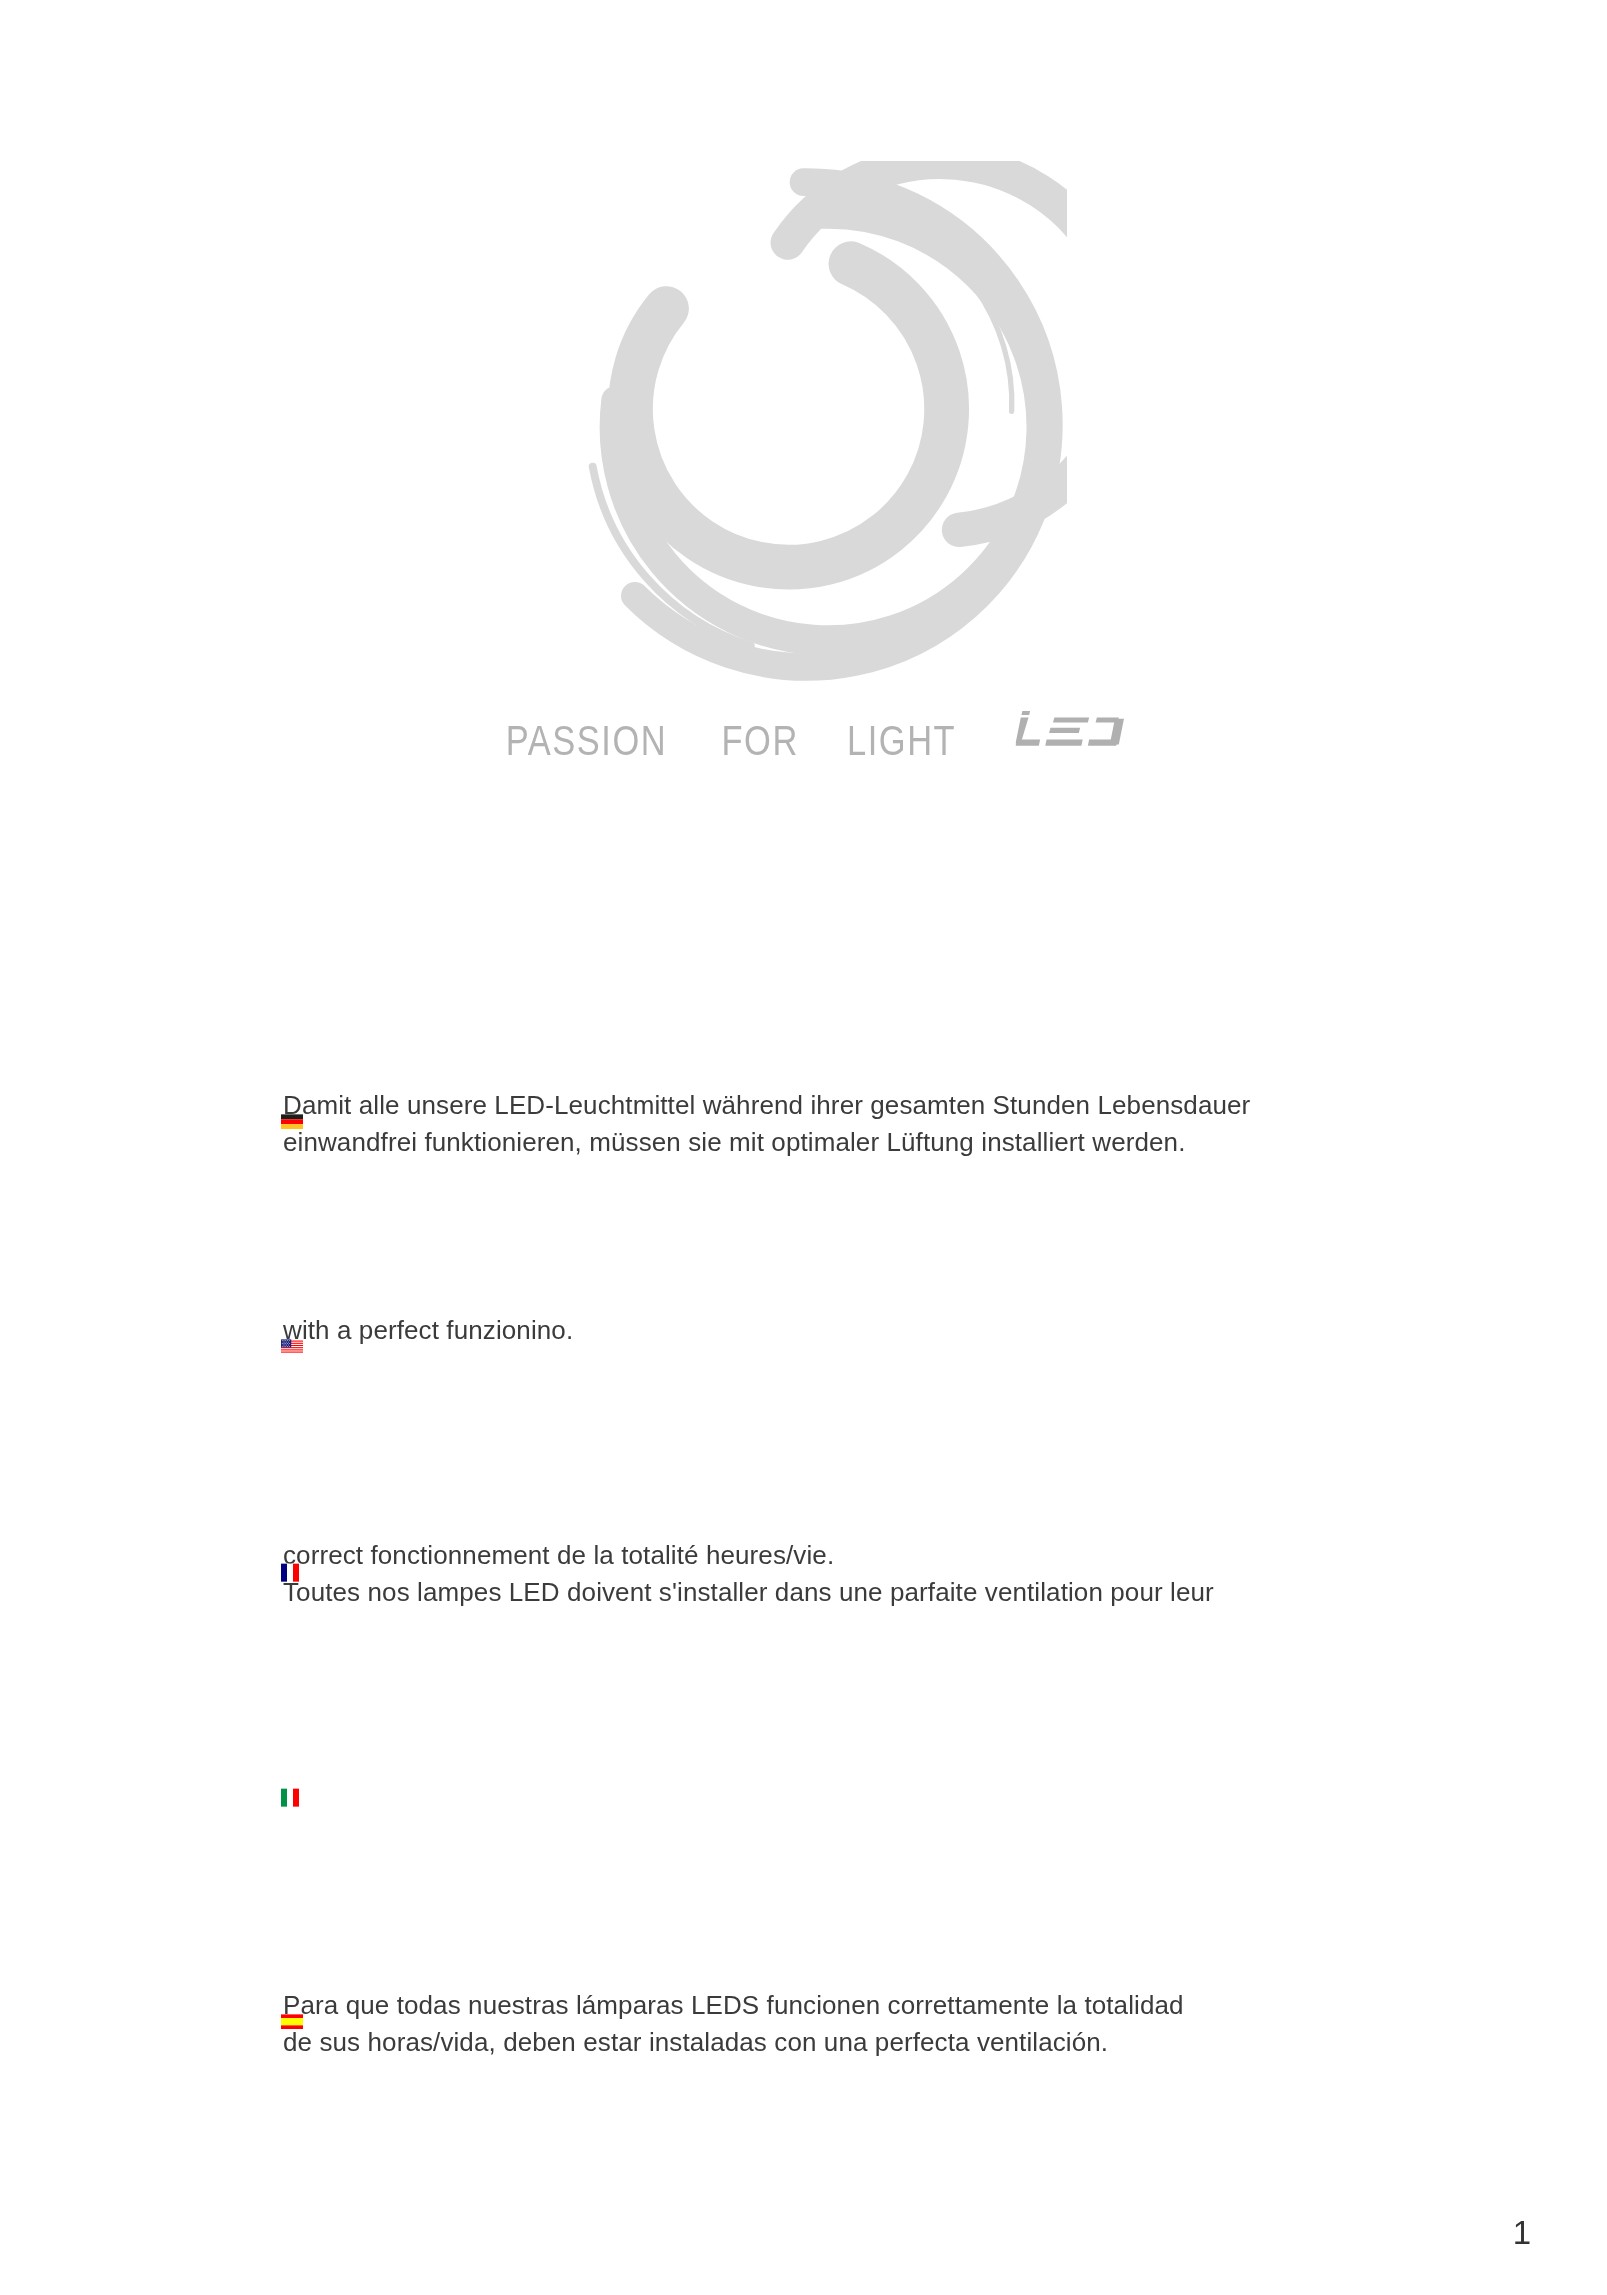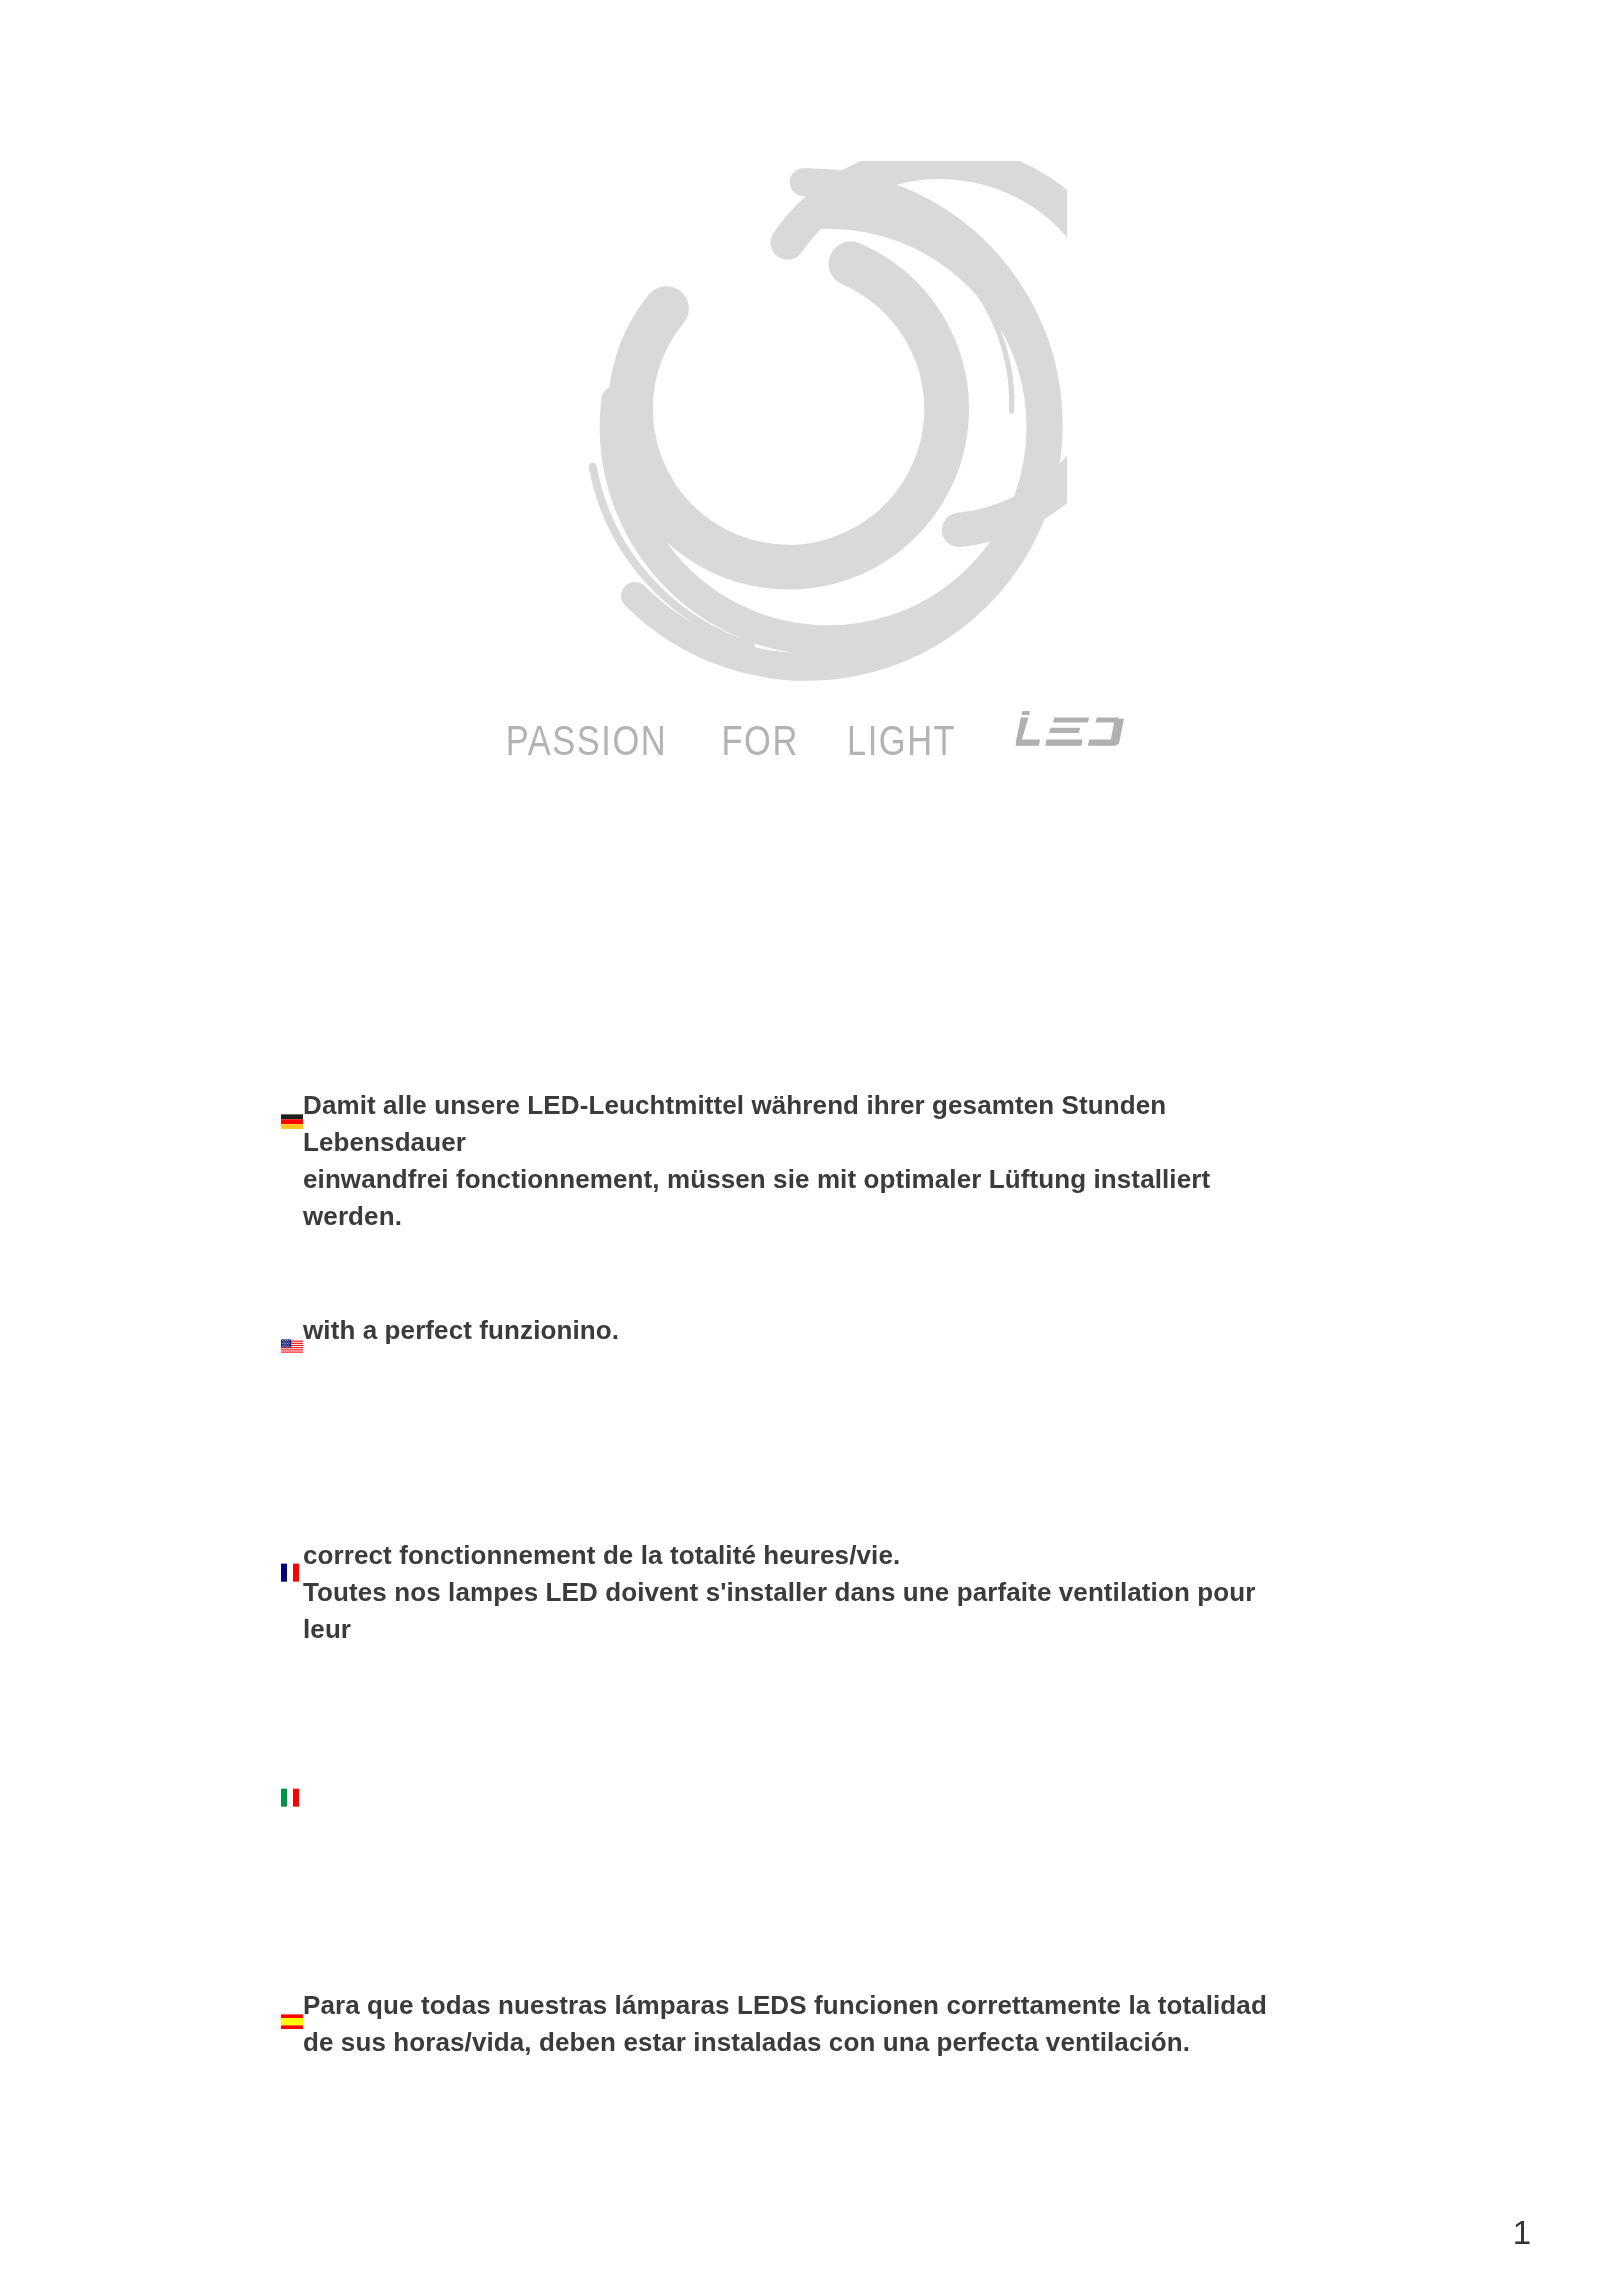--- a/index.html
+++ b/index.html
@@ -99,24 +99,23 @@
     width: 18px;
     height: 19.3px;
   }
 
   .lang-text {
     display: block;
     width: 1003px;
     font-size: 26px;
     line-height: 37px;
     color: #3b3b3b;
-    font-weight: 700;
+    font-weight: 400;
     letter-spacing: 0.1px;
     padding-top: 19.3px;
-    margin-left: 20px;
   }
 
   .lang-text .line {
     display: block;
   }
 
   
   .page-number {
     position: absolute;
     right: 76px;
@@ -183,21 +182,21 @@
   <div class="lang-list">
 
     <div class="lang-row">
       <svg class="flag flag-de" viewBox="0 0 30 20" aria-hidden="true">
         <rect x="0" y="0" width="30" height="6.67" fill="#1d1f1b"></rect>
         <rect x="0" y="6.67" width="30" height="6.66" fill="#ff0000"></rect>
         <rect x="0" y="13.33" width="30" height="6.67" fill="#ffc21f"></rect>
       </svg>
       <span class="lang-text">
         <span class="line">Damit alle unsere LED-Leuchtmittel während ihrer gesamten Stunden Lebensdauer</span>
-        <span class="line">einwandfrei fonctionnement, müssen sie mit optimaler Lüftung installiert werden.</span>
+        <span class="line">einwandfrei funktionieren, müssen sie mit optimaler Lüftung installiert werden.</span>
       </span>
     </div>
 
     <div class="lang-row">
       <svg class="flag flag-en" viewBox="0 0 30 20" aria-hidden="true">
         <rect x="0" y="0" width="30" height="20" fill="#ffffff"></rect>
         <g fill="#ff0000">
           <rect x="0" y="1.6" width="30" height="1.5"></rect>
           <rect x="0" y="4.6" width="30" height="1.5"></rect>
           <rect x="0" y="7.6" width="30" height="1.5"></rect>

